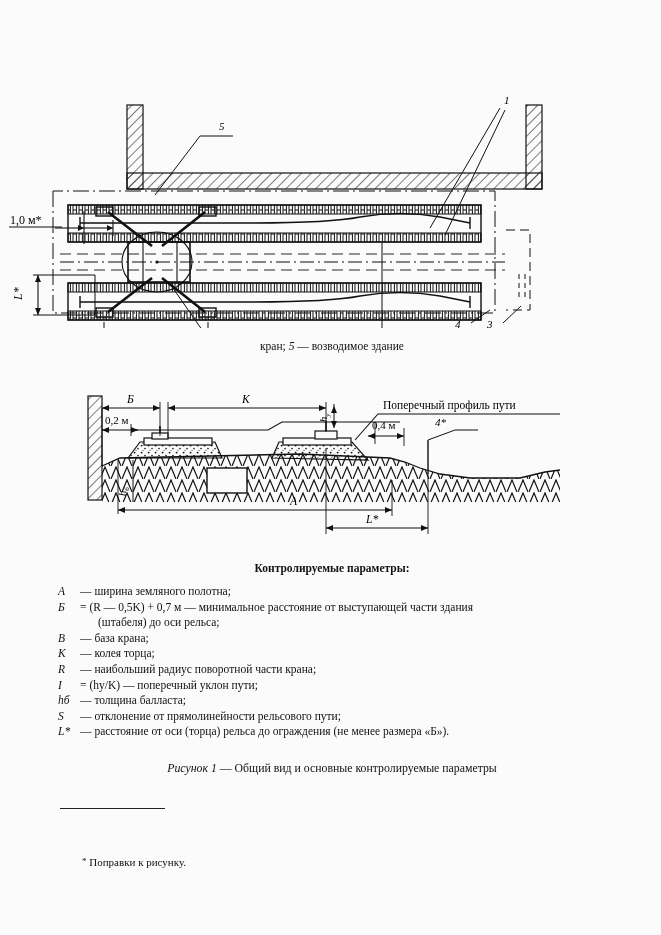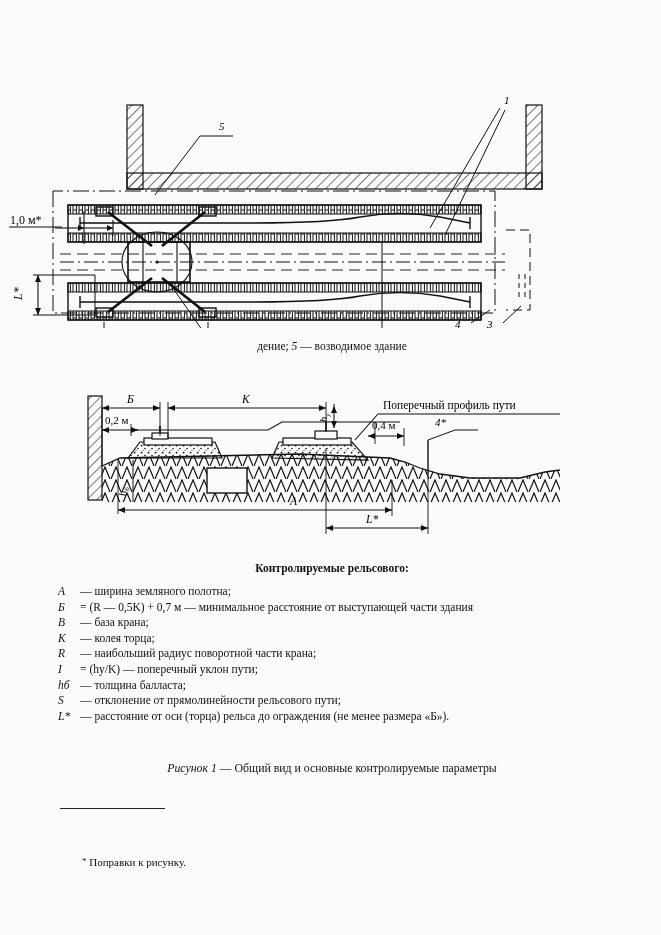--- a/index.html
+++ b/index.html
@@ -226,21 +226,21 @@
 
       <g>
         <line x1="382" y1="165" x2="382" y2="285" stroke="#111" stroke-width="1"></line>
       </g>
       <text x="370" y="288" font-size="12" font-style="italic" font-family="'Liberation Serif',serif" transform="rotate(-90 370 288)">S</text>
     </svg>
   </div>
 
   <div class="caption-legend">
     <div>
-      <span>дение; </span><i>5</i><span> — возводимое здание</span>
+      <span>кран; </span><i>5</i><span> — возводимое здание</span>
     </div>
   </div>
 
   <div class="fig-section">
     <svg width="661" height="160" viewBox="0 0 661 160">
       <defs>
         <pattern id="hatchWall2" width="7" height="7" patternTransform="rotate(45)" patternUnits="userSpaceOnUse">
           <line x1="0" y1="0" x2="0" y2="7" stroke="#111" stroke-width="1.1"></line>
         </pattern>
         <pattern id="ballastDots" width="7" height="7" patternUnits="userSpaceOnUse">
@@ -365,39 +365,40 @@
       <g>
         <line x1="326" y1="140" x2="428" y2="140" stroke="#111" stroke-width="1.1"></line>
         <path d="M326 140 L333 137 L333 143 Z" fill="#111"></path>
         <path d="M428 140 L421 137 L421 143 Z" fill="#111"></path>
         <line x1="428" y1="86" x2="428" y2="146" stroke="#111" stroke-width="0.9"></line>
       </g>
       <text x="366" y="135" font-size="11.5" font-style="italic" font-family="'Liberation Serif',serif">L*</text>
     </svg>
   </div>
 
-  <div class="params-title">Контролируемые рельсового:</div>
+  <div class="params-title">Контролируемые параметры:</div>
 
   <div class="params-list">
 
     <div class="prow">
       <div class="psym">A</div>
       <div class="ptxt">
         <span>—</span>
         <span>ширина земляного полотна;</span>
       </div>
     </div>
 
     <div class="prow">
       <div class="psym">Б</div>
       <div class="ptxt">
         <span>=</span>
         <span>(R — 0,5K) + 0,7 м — минимальное расстояние от выступающей части здания</span>
       </div>
     </div>
+    <div class="pcont">(штабеля) до оси рельса;</div>
 
     <div class="prow">
       <div class="psym">B</div>
       <div class="ptxt">
         <span>—</span>
         <span>база крана;</span>
       </div>
     </div>
 
     <div class="prow">

